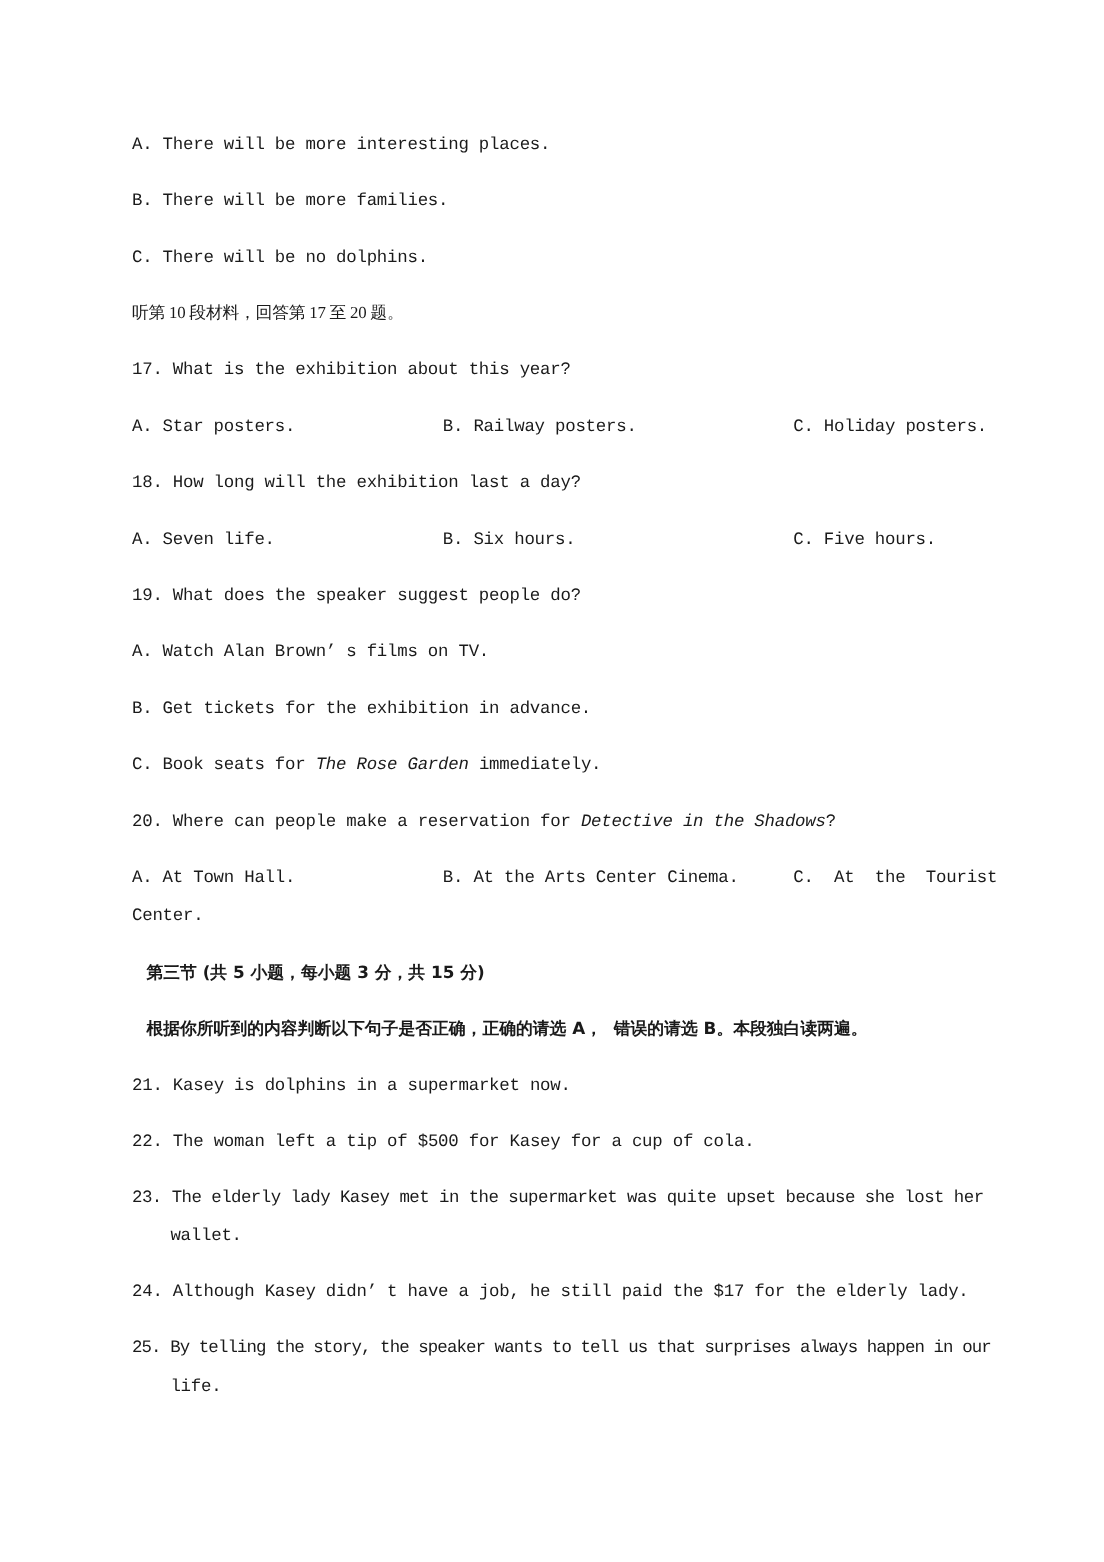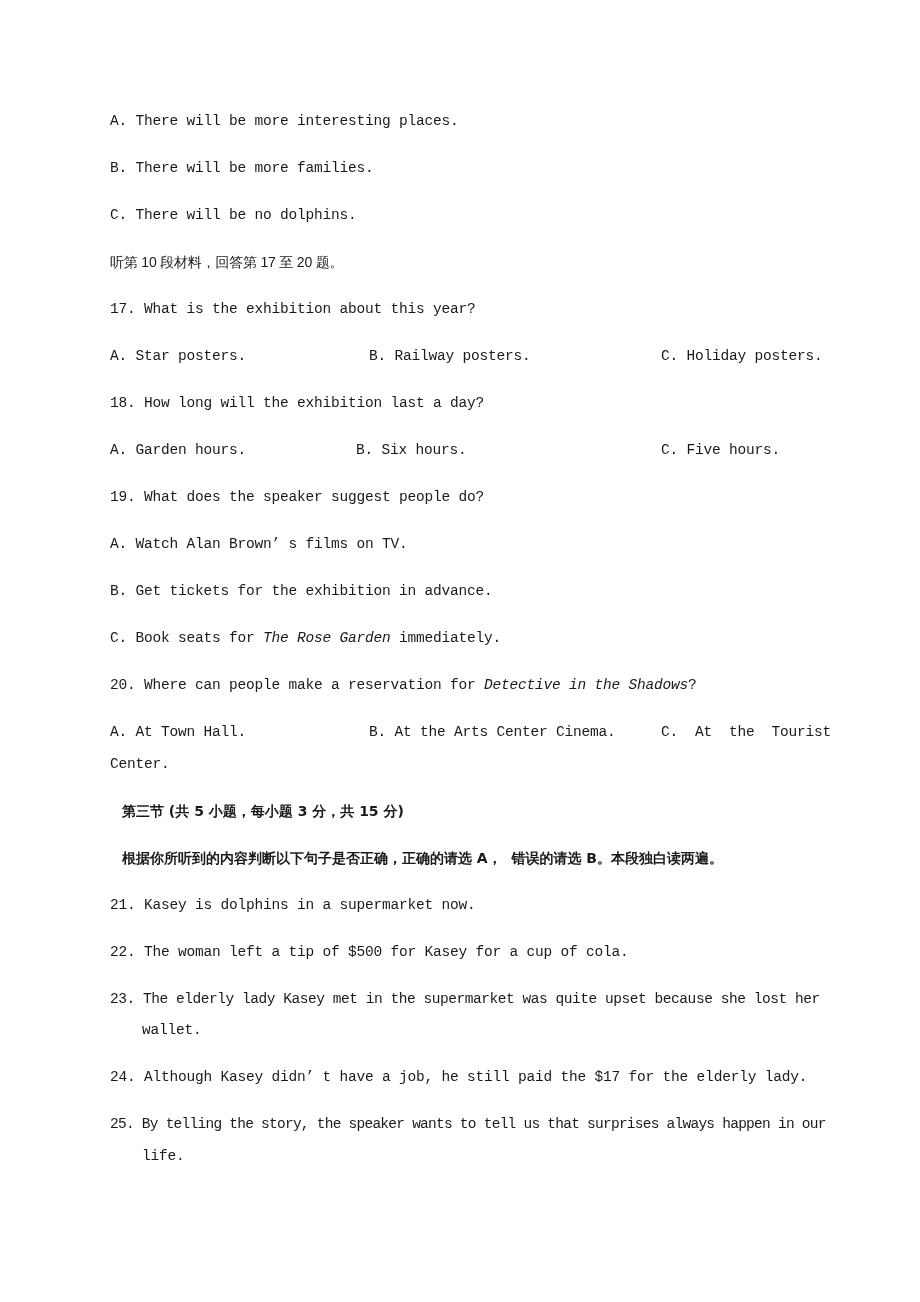--- a/index.html
+++ b/index.html
@@ -2,42 +2,42 @@
 <html><head>
 <meta charset="utf-8">
 <style>
   html, body { margin: 0; padding: 0; background: #ffffff; }
   body { width: 920px; height: 1302px; position: relative; overflow: hidden;
          font-family: "Liberation Mono", "DejaVu Sans Mono", monospace; color: #1a1a1a; }
   .line { position: absolute; left: 110px; font-size: 14.5px; line-height: 18px; white-space: nowrap; letter-spacing: -0.2px; }
   .opt { position: absolute; font-size: 14.5px; line-height: 18px; white-space: nowrap; letter-spacing: -0.2px; }
   .bold { font-family: "DejaVu Sans", sans-serif; font-weight: bold; font-size: 14px; letter-spacing: 0; margin-left: 12px; }
   .it { font-style: italic; }
-  .cn { font-family: Liberation Sans, sans-serif; font-size: 14px; }
+  .cn { font-family: Liberation Serif, serif; font-size: 14px; }
   .hang { left: 142px; }
 </style>
 </head>
 <body>
 
 <div>
 
   <div class="line" style="top:112px">A. There will be more interesting places.</div>
   <div class="line" style="top:159px">B. There will be more families.</div>
   <div class="line" style="top:206px">C. There will be no dolphins.</div>
 
   <div class="line cn" style="top:253px">听第 10 段材料，回答第 17 至 20 题。</div>
 
   <div class="line" style="top:300px">17. What is the exhibition about this year?</div>
   <div class="opt" style="top:347px; left:110px">A. Star posters.</div>
   <div class="opt" style="top:347px; left:369px">B. Railway posters.</div>
   <div class="opt" style="top:347px; left:661px">C. Holiday posters.</div>
 
   <div class="line" style="top:394px">18. How long will the exhibition last a day?</div>
-  <div class="opt" style="top:441px; left:110px">A. Garden hours.</div>
-  <div class="opt" style="top:441px; left:356px">B. Six hours.</div>
+  <div class="opt" style="top:441px; left:110px">A. Seven life.</div>
+  <div class="opt" style="top:441px; left:369px">B. Six hours.</div>
   <div class="opt" style="top:441px; left:661px">C. Five hours.</div>
 
   <div class="line" style="top:488px">19. What does the speaker suggest people do?</div>
   <div class="line" style="top:535px">A. Watch Alan Brown’ s films on TV.</div>
   <div class="line" style="top:582px">B. Get tickets for the exhibition in advance.</div>
   <div class="line" style="top:629px">
     <span>C. Book seats for </span><span class="it">The Rose Garden</span><span> immediately.</span>
   </div>
 
   <div class="line" style="top:676px">

